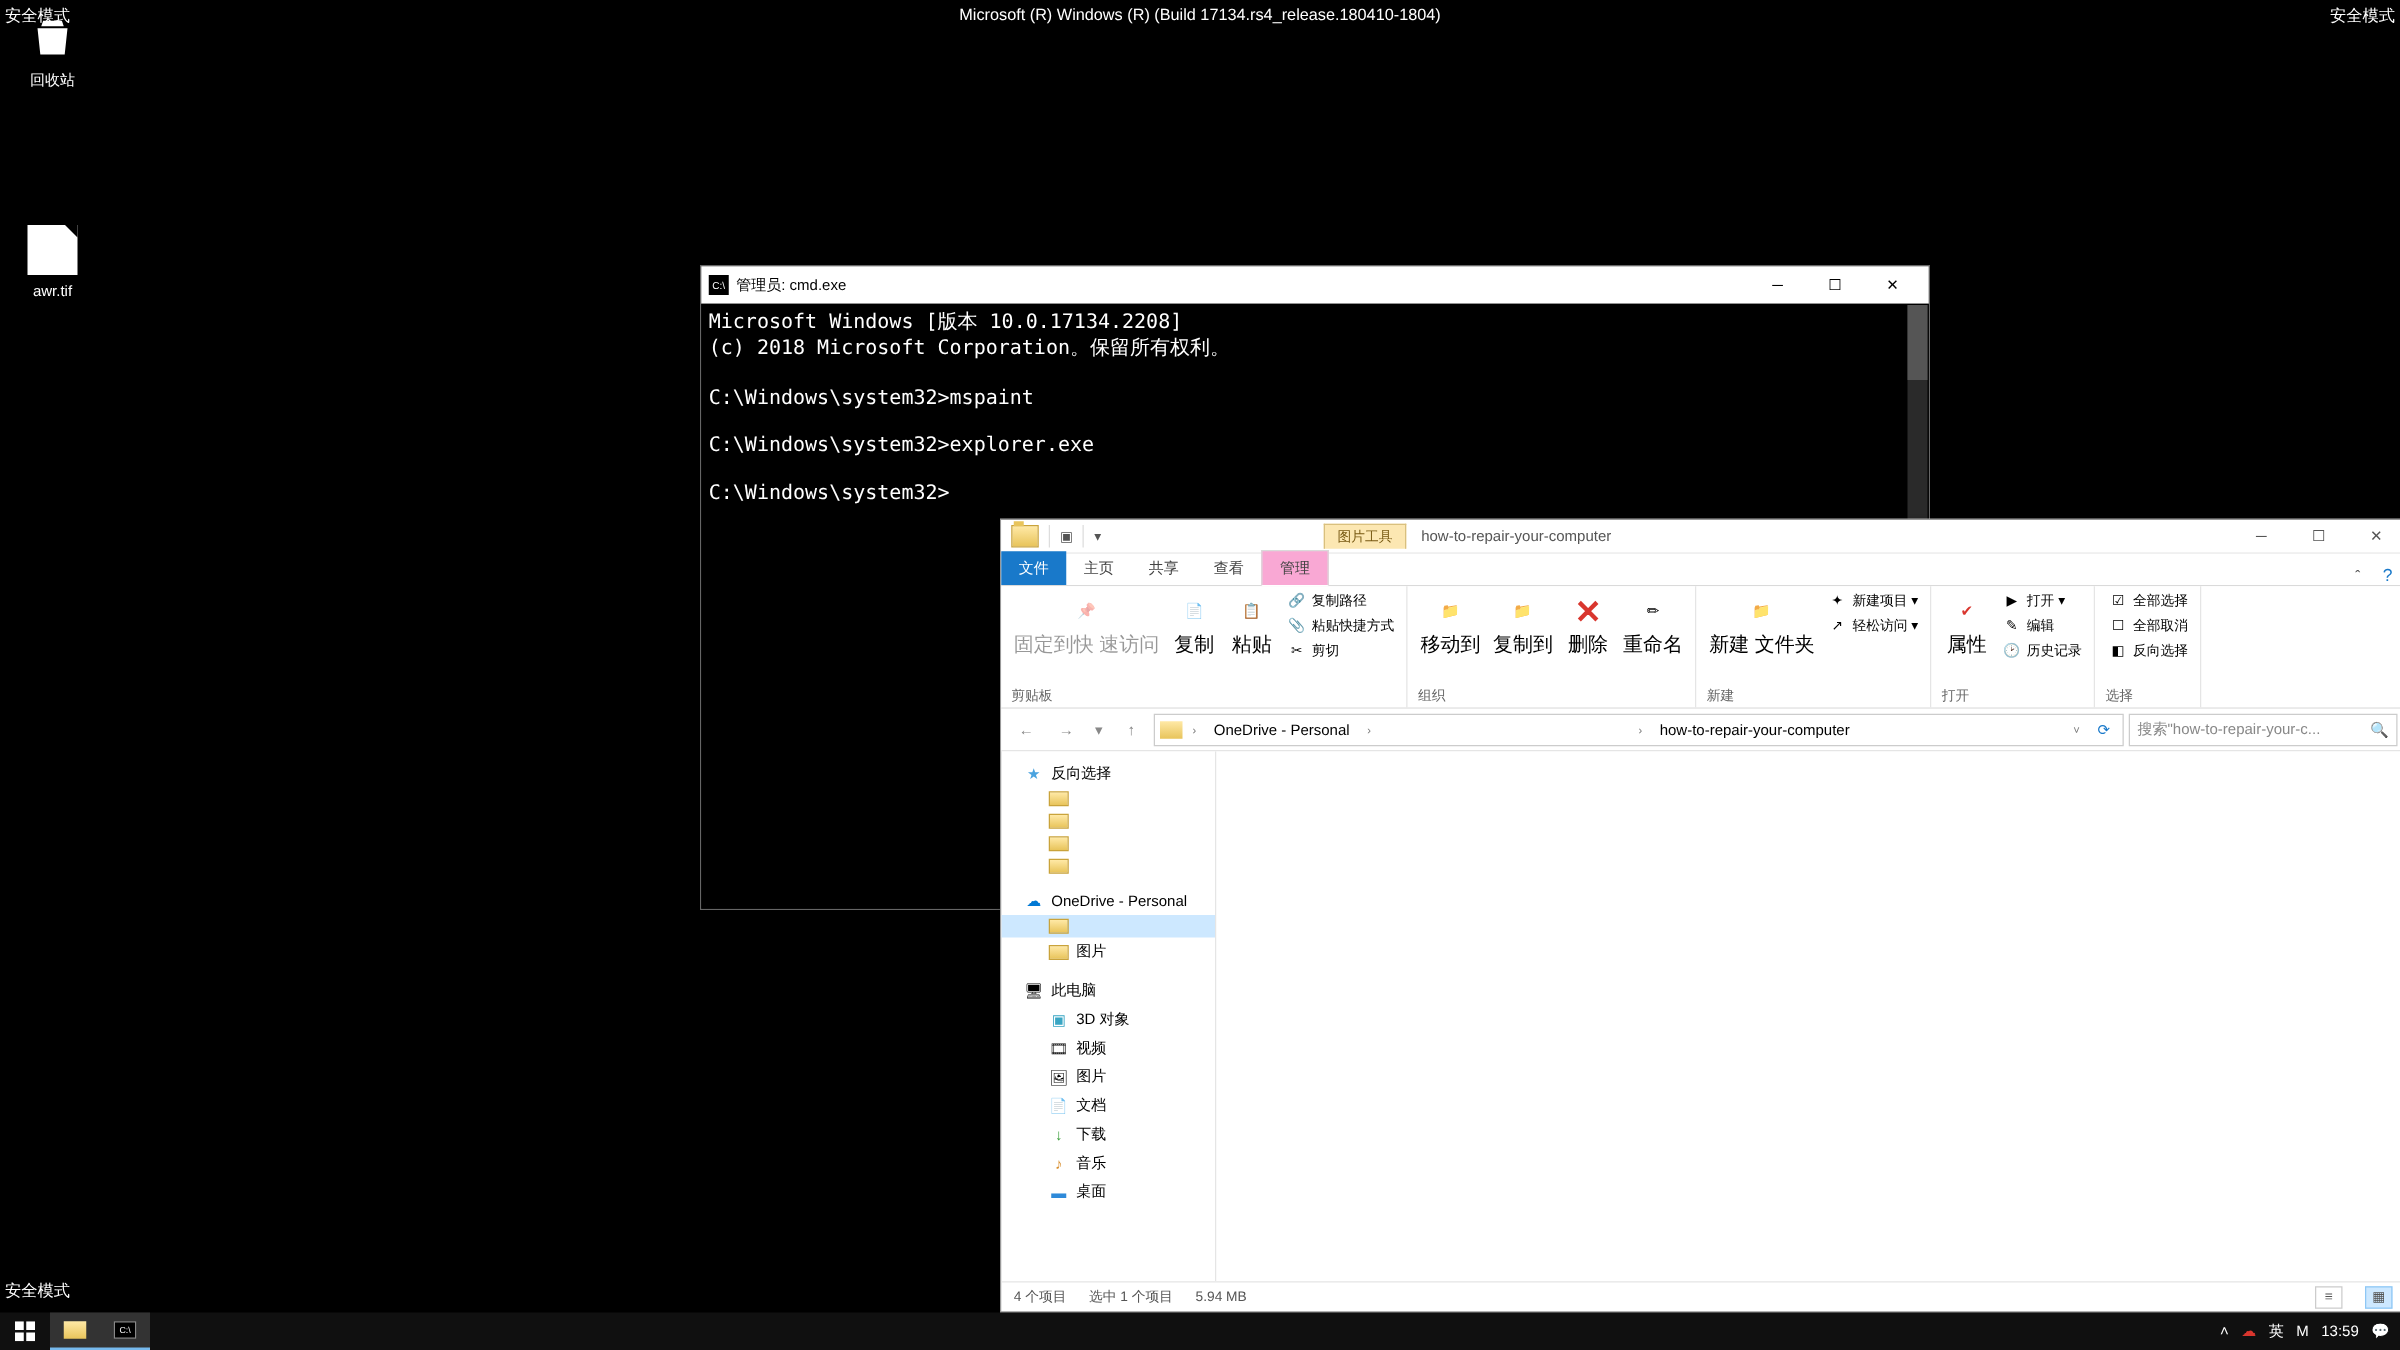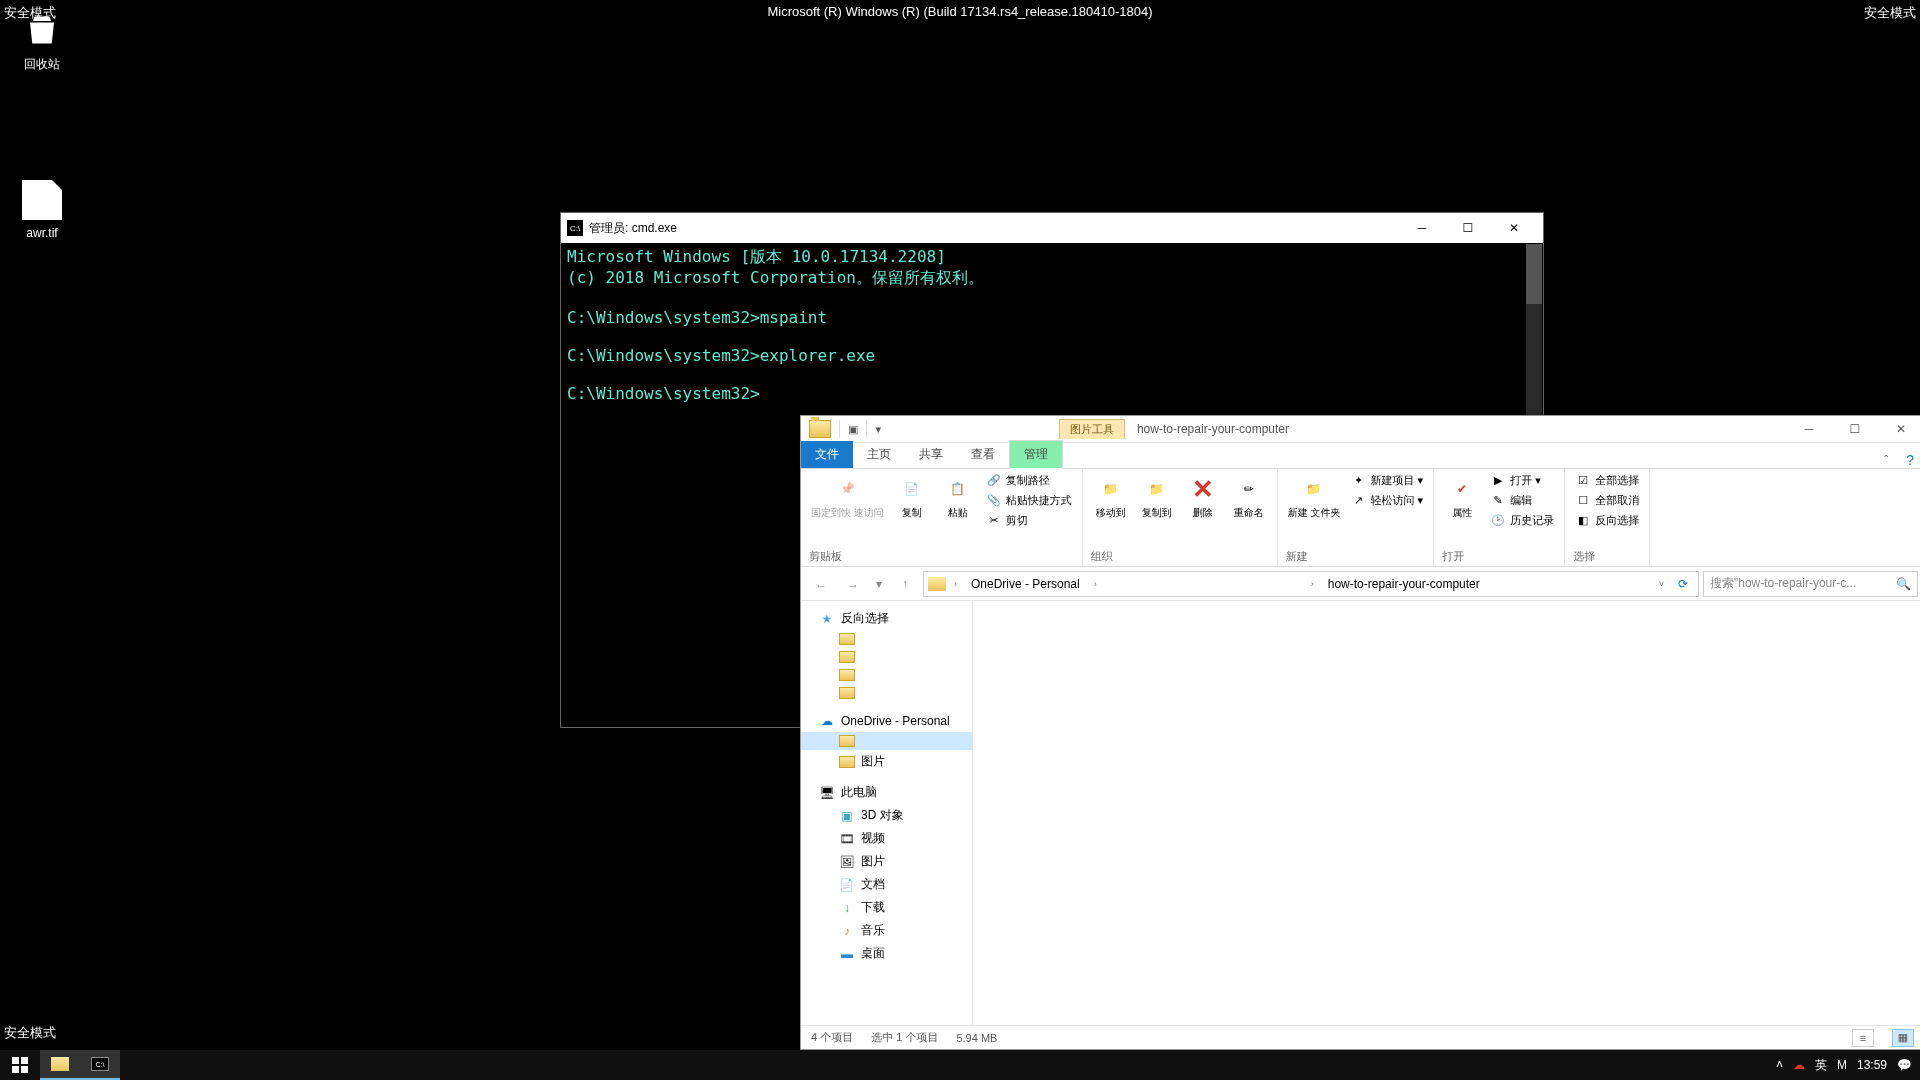--- a/index.html
+++ b/index.html
@@ -14,51 +14,51 @@
 .d-icon .lb{color:#fff;font-size:12px}
 .recycle .ic svg{width:36px;height:36px}
 .file .ic{background:#fff;position:relative}
 .file .ic::after{content:"";position:absolute;top:0;right:0;border-style:solid;border-width:0 10px 10px 0;border-color:transparent #000 transparent transparent}
 
 .cmd{position:absolute;left:560px;top:212px;width:984px;height:516px;background:#0c0c0c;border:1px solid #666;display:flex;flex-direction:column}
 .cmd-title{height:30px;background:#fff;color:#000;display:flex;align-items:center;padding:0 6px;font-size:12px}
 .cmd-title .ico{width:16px;height:16px;background:#000;margin-right:6px;display:inline-flex;align-items:center;justify-content:center;color:#fff;font-size:8px}
 .cmd-title .sp{flex:1}
 .cmd-title .btn{width:46px;height:30px;display:flex;align-items:center;justify-content:center;color:#000;cursor:pointer}
-.cmd-body{flex:1;background:#000;color:#5eead4;padding:4px 6px;font-family:"NSimSun","SimSun",monospace;font-size:16px;white-space:pre;overflow:hidden;position:relative}
+.cmd-body{flex:1;background:#000;color:#ffffff;padding:4px 6px;font-family:"NSimSun","SimSun",monospace;font-size:16px;white-space:pre;overflow:hidden;position:relative}
 .cmd-thumb{width:16px;height:60px;background:#555}
 
 .exp{position:absolute;left:800px;top:415px;width:1125px;height:635px;background:#fff;color:#000;display:flex;flex-direction:column;border:1px solid #999;box-shadow:2px 2px 8px rgba(0,0,0,.3)}
 .exp-titlebar{height:27px;background:#fff;display:flex;align-items:center;border-bottom:1px solid #e5e5e5}
 .qat{display:flex;align-items:center;padding:0 8px;gap:8px}
 .qat .fld{width:22px;height:18px;background:linear-gradient(#ffe9a6,#e8c45b);border:1px solid #c9a33b;position:relative}
 .qat .fld::before{content:"";position:absolute;top:-4px;left:1px;width:8px;height:4px;background:#e8c45b}
 .qat-sep{width:1px;height:18px;background:#ddd}
 .qat-btn{cursor:pointer;color:#555;font-size:11px}
 .contexttab{background:#fce7b2;border:1px solid #d9c07e;border-bottom:none;padding:2px 10px;font-size:11px;color:#785a13}
 .wtitle{padding:0 12px;color:#555;font-size:12px}
 .spacer{flex:1}
 .winbtn{width:46px;height:27px;display:flex;align-items:center;justify-content:center;color:#555;cursor:pointer}
 
 .tabs{height:26px;background:#fff;display:flex;align-items:flex-end;border-bottom:1px solid #dadada}
 .tab{padding:5px 14px;font-size:12px;cursor:pointer;color:#444}
 .tab.file{background:#1979ca;color:#fff}
-.tab.active{border:1px solid #dadada;border-bottom:1px solid #fff;margin-bottom:-1px;background:#86efac}
+.tab.active{border:1px solid #dadada;border-bottom:1px solid #fff;margin-bottom:-1px;background:#f9a8d4}
 .tabs .spacer{flex:1}
 .tabs .help{padding:0 10px;color:#1979ca;font-size:14px;cursor:pointer}
 .tabs .chev{padding:0 8px;color:#555;cursor:pointer}
 
 .ribbon{height:98px;background:#fff;border-bottom:1px solid #dadada;display:flex}
 .rgrp{border-right:1px solid #e5e5e5;display:flex;flex-direction:column;padding:2px 8px 0}
 .rgrp .body{flex:1;display:flex;align-items:flex-start;gap:6px}
 .rgrp .lbl{font-size:11px;color:#666;padding:2px 0}
 .rbtn{display:flex;flex-direction:column;align-items:center;gap:2px;padding:2px;cursor:pointer;min-width:40px}
 .rbtn.dis{opacity:.4;cursor:default}
 .rbtn .ric{width:32px;height:32px;display:flex;align-items:center;justify-content:center}
-.rbtn .rlbl{font-size:10px;text-align:center;line-height:1.2}
+.rbtn .rlbl{font-size:16px;text-align:center;line-height:1.2}
 .rcol{display:flex;flex-direction:column;gap:2px}
 .rsm{display:flex;align-items:center;gap:4px;font-size:11px;cursor:pointer;padding:1px 2px}
 .rsm .si{width:16px;height:16px;display:inline-flex;align-items:center;justify-content:center}
 
 .addr{height:34px;background:#fff;border-bottom:1px solid #e5e5e5;display:flex;align-items:center;padding:0 6px;gap:4px}
 .navbtn{width:28px;height:26px;display:flex;align-items:center;justify-content:center;color:#888;cursor:pointer;border-radius:2px}
 .addrbar{flex:1;height:26px;border:1px solid #ccc;display:flex;align-items:center;padding:0 4px;gap:2px}
 .addrbar .fld{width:18px;height:14px;background:linear-gradient(#ffe9a6,#e8c45b)}
 .seg{padding:0 6px;font-size:12px;cursor:pointer}
 .seg.ar{color:#777;font-size:9px}

